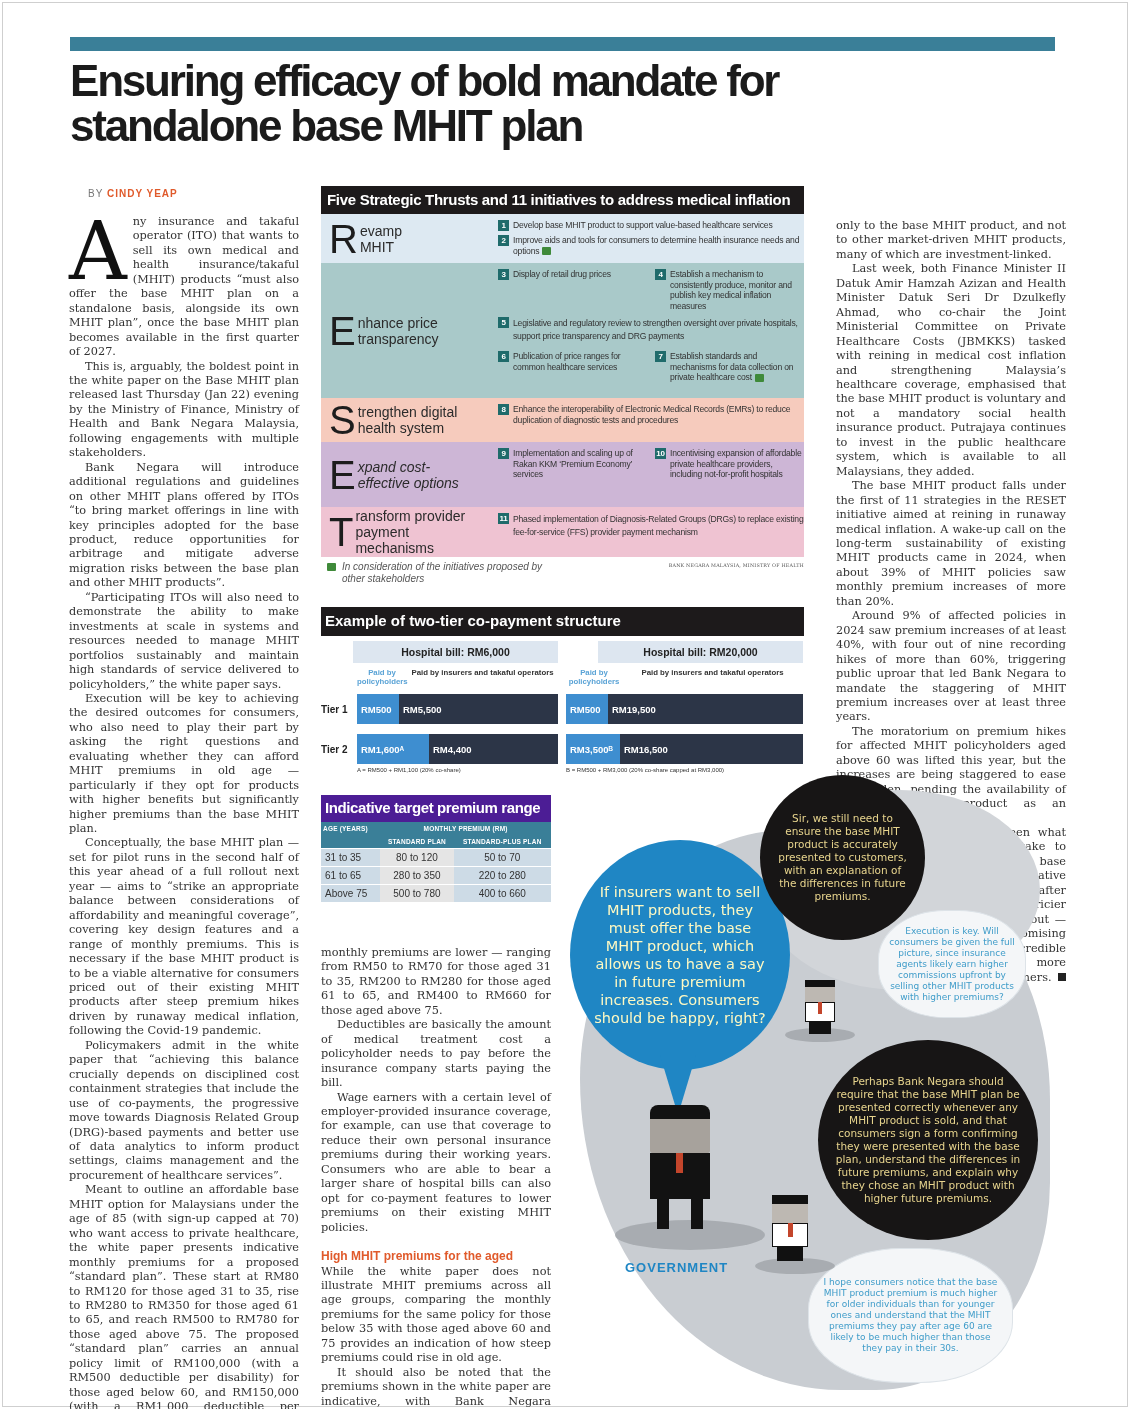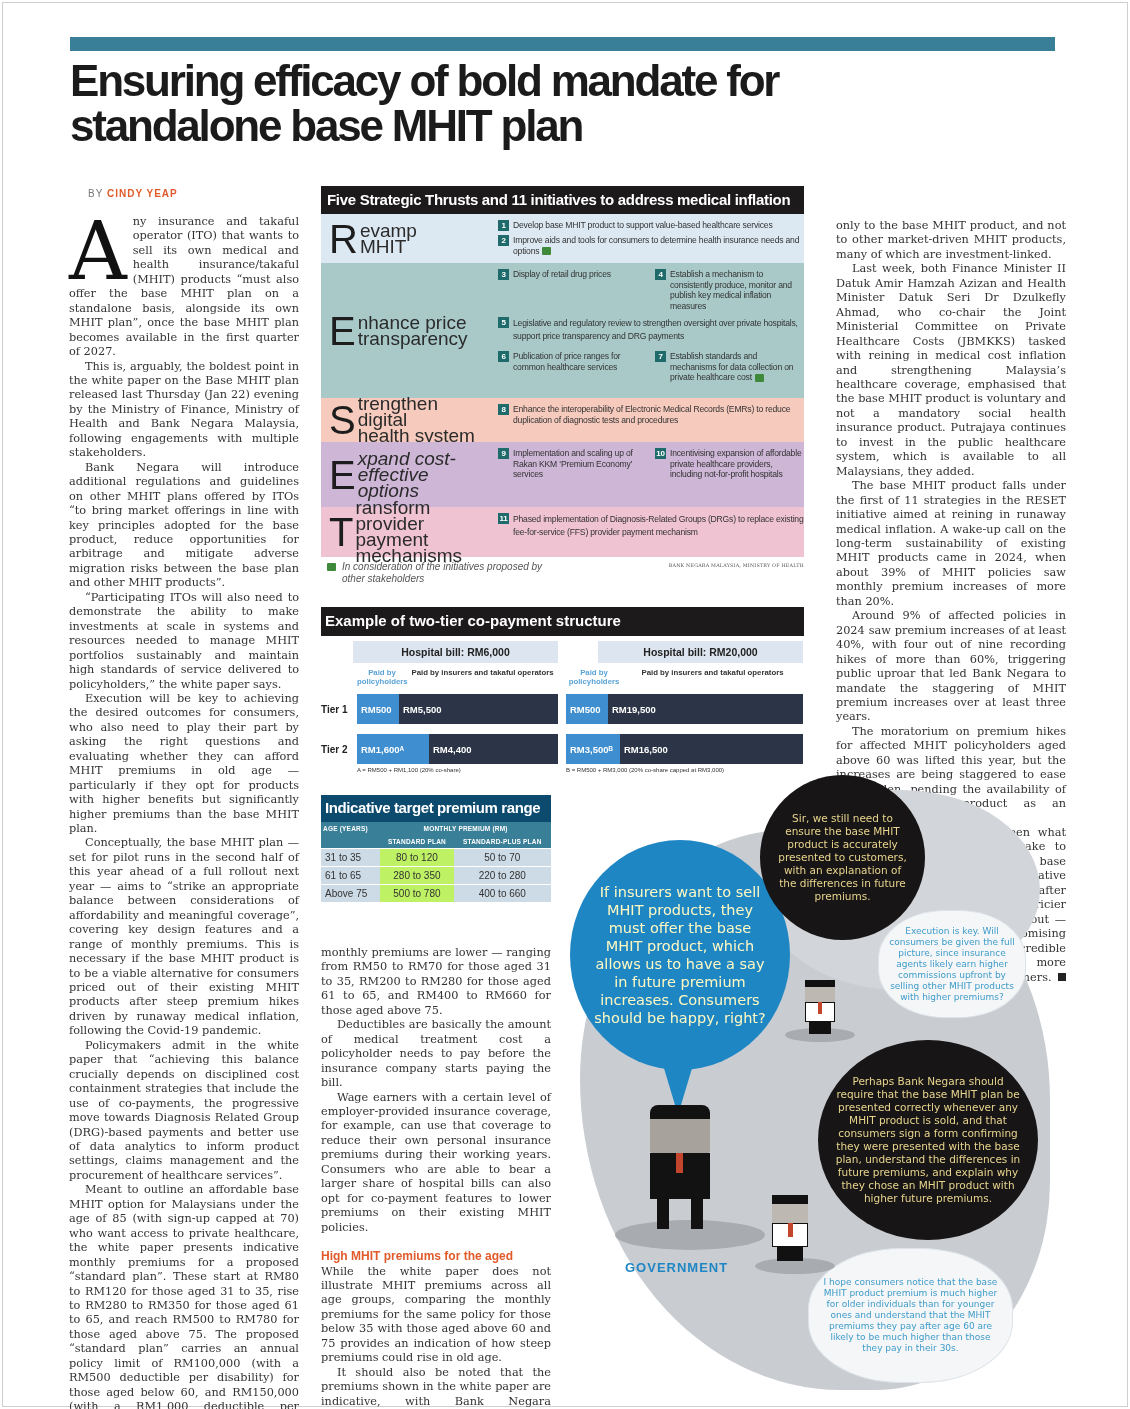--- a/index.html
+++ b/index.html
@@ -19,21 +19,21 @@
   .dropcap { float: left; font-family: "DejaVu Serif", serif; font-size: 80px; line-height: 66px; font-weight: 300; margin: 4px 6px 0 0; color: #111; }
   .subhead { font-family: "Liberation Sans", sans-serif; font-weight: bold; color: #e05a2b; font-size: 12px; margin: 8px 0 1px; text-indent: 0 !important; }
   .endmark { display: inline-block; width: 8px; height: 8px; background: #222; margin-left: 6px; vertical-align: baseline; }
 
   
   .thrusts { position: absolute; left: 321px; top: 186px; width: 483px; font-family: "Liberation Sans", sans-serif; }
   .thrusts-title { background: #1d1a1b; color: #fff; font-size: 15px; font-weight: bold; padding: 5px 6px; height: 28px; letter-spacing: -0.3px; }
   .thrust-row { display: flex; position: relative; }
   .thrust-label { width: 175px; padding: 6px 8px; display: flex; align-items: center; }
   .thrust-label .big { font-size: 40px; line-height: 36px; color: #1d1d1d; margin-right: 2px; }
-  .thrust-label .rest { font-size: 19px; line-height: 16px; color: #2b2b2b; }
+  .thrust-label .rest { font-size: 14px; line-height: 16px; color: #2b2b2b; }
   .thrust-items { flex: 1; padding: 4px 0 4px 2px; font-size: 8.6px; line-height: 10.5px; color: #333; letter-spacing: -0.2px; }
   .item { display: flex; margin: 2px 0 4px; }
   .num { display: inline-block; min-width: 11px; height: 11px; background: #1f6b6b; color: #fff; font-size: 8px; font-weight: bold; text-align: center; line-height: 11px; margin-right: 4px; padding: 0 1px; flex-shrink: 0; }
   .grid2 { display: flex; gap: 8px; }
   .grid2 .item { width: 50%; }
   .plus { display: inline-block; width: 9px; height: 8px; background: #3f8a3a; border-radius: 1px; margin-left: 3px; vertical-align: middle; }
   .note-row { display: flex; justify-content: space-between; margin-top: 4px; font-size: 10px; }
   .note-left { color: #555; font-style: italic; display: flex; line-height: 12px; }
   .note-left .plus { margin: 2px 6px 0 6px; }
   .source { font-family: "DejaVu Serif", serif; font-size: 4.8px; color: #555; letter-spacing: 0.2px; padding-top: 2px; }
@@ -50,26 +50,26 @@
   .tier { display: flex; align-items: center; margin-bottom: 10px; height: 30px; }
   .tier-label { width: 36px; font-size: 10px; font-weight: bold; color: #222; }
   .bar { display: flex; height: 30px; flex: 1; font-size: 9.5px; font-weight: bold; }
   .seg-a { background: #3e8ed0; color: #fff; display: flex; align-items: center; padding-left: 4px; }
   .seg-b { background: #2c3547; color: #fff; display: flex; align-items: center; padding-left: 4px; flex: 1; }
   .foot { font-size: 6px; color: #333; margin-top: -7px; padding-left: 0; }
   .panel.left .foot { padding-left: 36px; }
 
   
   .premium { position: absolute; left: 321px; top: 795px; width: 230px; font-family: "Liberation Sans", sans-serif; }
-  .premium-title { background: #0c4a6e; color: #fff; font-size: 15px; font-weight: bold; padding: 4px 4px; height: 27px; letter-spacing: -0.4px; }
+  .premium-title { background: #4c1d95; color: #fff; font-size: 15px; font-weight: bold; padding: 4px 4px; height: 27px; letter-spacing: -0.4px; }
   .premium table { width: 100%; border-collapse: collapse; font-size: 10px; }
   .premium th { background: #3a7f98; color: #fff; font-size: 6.5px; font-weight: bold; padding: 3px 2px; letter-spacing: 0.2px; }
   .premium td { padding: 3px 4px; color: #333; height: 16px; border-top: 1px solid #fff; }
   .premium td.c1 { background: #cddbe6; }
-  .premium td.c2 { background: #bef264; text-align: center; }
+  .premium td.c2 { background: #e5e5e5; text-align: center; }
   .premium td.c3 { background: #cddbe6; text-align: center; }
 
   
   .cartoon { position: absolute; left: 560px; top: 770px; width: 500px; height: 620px; }
   .cloud-bg { position: absolute; border-radius: 50%; background: #c9cdd2; }
   .bubble { position: absolute; border-radius: 50%; display: flex; align-items: center; justify-content: center; text-align: center; font-family: "DejaVu Sans", sans-serif; }
   .b-blue { background: #1f86c4; color: #fef9c3; font-size: 14.5px; line-height: 18px; }
   .b-dark { background: #171515; color: #e8d58e; font-size: 10.5px; line-height: 13px; }
   .b-cloud { background: #f4f6f8; color: #3f9cc9; font-size: 9px; line-height: 11px; border: 1px solid #dde3e8; }
   .gov-label { position: absolute; left: 65px; top: 490px; font-family: "Liberation Sans", sans-serif; font-weight: bold; font-size: 13px; color: #1f86c4; letter-spacing: 1px; }

